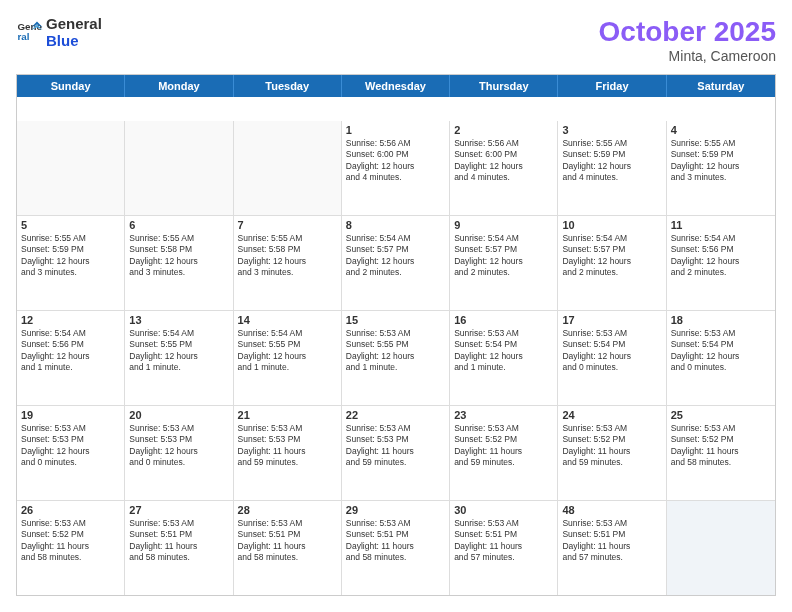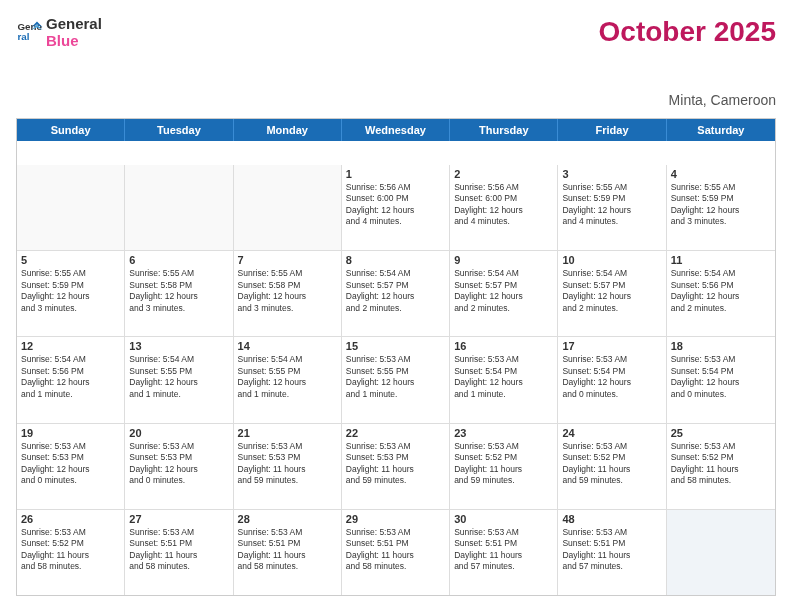--- a/index.html
+++ b/index.html
@@ -31,26 +31,25 @@
       width: 28px;
       height: 28px;
       margin-right: 2px;
     }
     .title-block {
       text-align: right;
     }
     .month-title {
       font-size: 28px;
       font-weight: bold;
-      color: #be185d;
+      color: #8b5cf6;
     }
     .location {
       font-size: 14px;
       color: #555;
-      margin-top: 44px;
     }
     .calendar {
       flex: 1;
       display: flex;
       flex-direction: column;
       border: 1px solid #ccc;
       gap: 24px;
     }
     .cal-header {
       display: grid;
@@ -120,34 +119,34 @@
   <div class="header">
     <div class="logo">
       <svg class="logo-icon" viewBox="0 0 40 40">
         <text x="2" y="20" font-size="14" font-weight="bold" fill="#333">Gene</text>
         <text x="2" y="34" font-size="14" font-weight="bold" fill="#1a6cb5">ral</text>
         <polygon points="30,8 38,16 30,12 22,16" fill="#1a6cb5"></polygon>
         <polygon points="30,12 38,20 30,16 22,20" fill="#4da6e0"></polygon>
       </svg>
       <div style="display:flex;flex-direction:column;line-height:1.1">
         <span style="font-size:15px;font-weight:bold;color:#333">General</span>
-        <span style="font-size:15px;font-weight:bold;color:#ec4899">Blue</span>
+        <span style="font-size:15px;font-weight:bold;color:#1d4ed8">Blue</span>
       </div>
     </div>
     <div class="title-block">
       <div class="month-title">October 2025</div>
       <div class="location">Minta, Cameroon</div>
     </div>
   </div>
 
   <div class="calendar">
     <div class="cal-header">
     <div class="cal-header-cell">Sunday</div>
+        <div class="cal-header-cell">Monday</div>
         <div class="cal-header-cell">Tuesday</div>
-        <div class="cal-header-cell">Monday</div>
         <div class="cal-header-cell">Wednesday</div>
         <div class="cal-header-cell">Thursday</div>
         <div class="cal-header-cell">Friday</div>
         <div class="cal-header-cell">Saturday</div>
       </div>
     <div class="cal-body">
     <div class="cal-row">
           <div class="cal-cell empty"></div>
           <div class="cal-cell empty"></div>
           <div class="cal-cell empty"></div>

